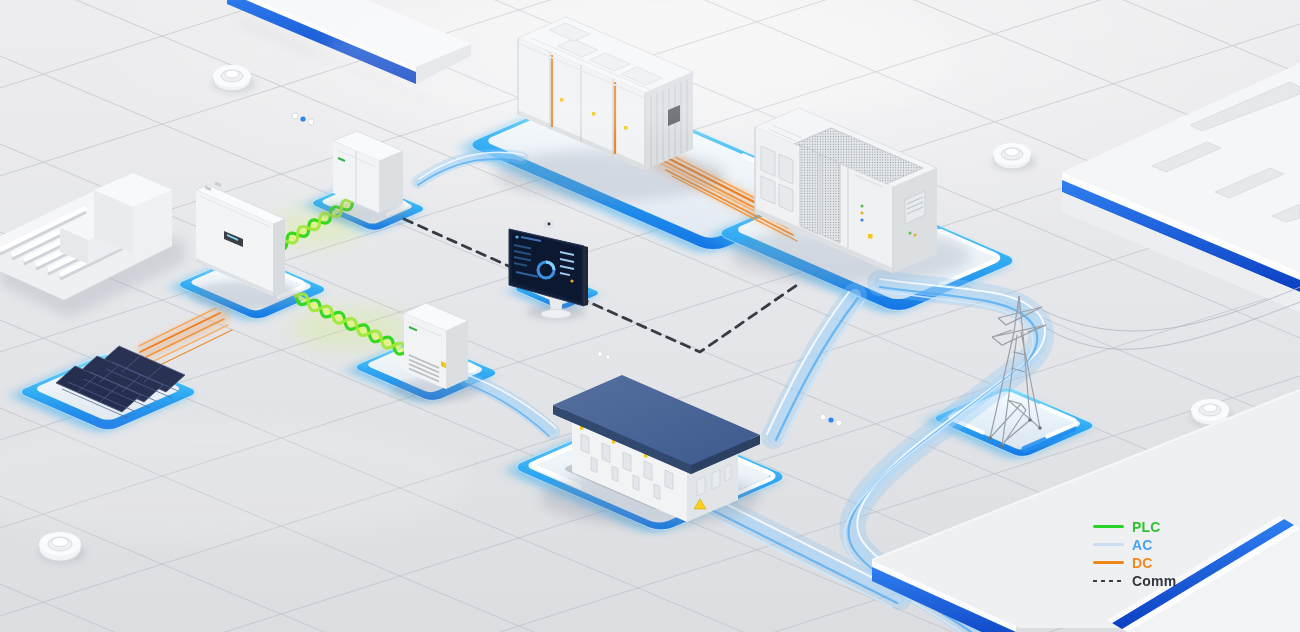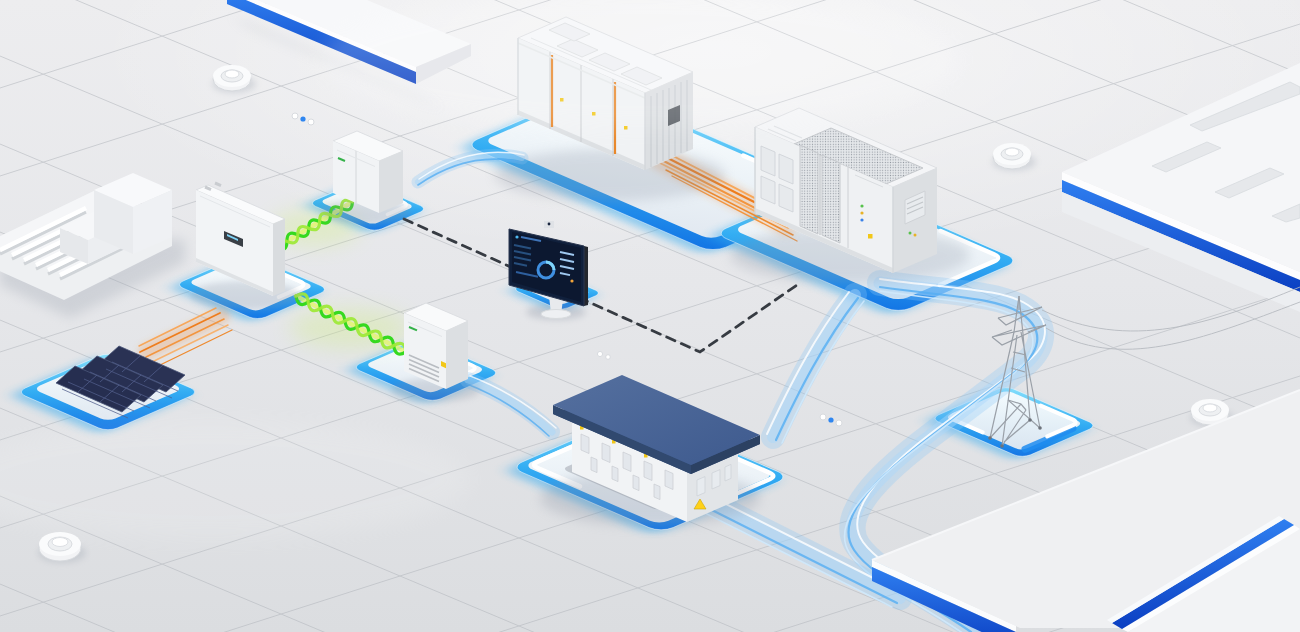--- a/index.html
+++ b/index.html
@@ -552,13 +552,31 @@
           <circle cx="1040" cy="428" r="1.8"></circle>
           <circle cx="1002" cy="446" r="1.8"></circle>
           <circle cx="1030" cy="420" r="1.8"></circle>
   </g>
 </g>
 
 <ellipse cx="640" cy="60" rx="320" ry="70" fill="#ffffff" opacity="0.18" filter="url(#b10)"></ellipse>
 <ellipse cx="210" cy="480" rx="260" ry="60" fill="#ffffff" opacity="0.12" filter="url(#b10)"></ellipse>
 </svg>
 
+<div class="legend">
+  <div class="row">
+    <span class="sw sw-plc"></span>
+    <span class="lbl lbl-plc">PLC</span>
+  </div>
+  <div class="row">
+    <span class="sw sw-ac"></span>
+    <span class="lbl lbl-ac">AC</span>
+  </div>
+  <div class="row">
+    <span class="sw sw-dc"></span>
+    <span class="lbl lbl-dc">DC</span>
+  </div>
+  <div class="row">
+    <span class="sw sw-comm"></span>
+    <span class="lbl lbl-comm">Comm</span>
+  </div>
 </div>
+</div>
 
 </body></html>

